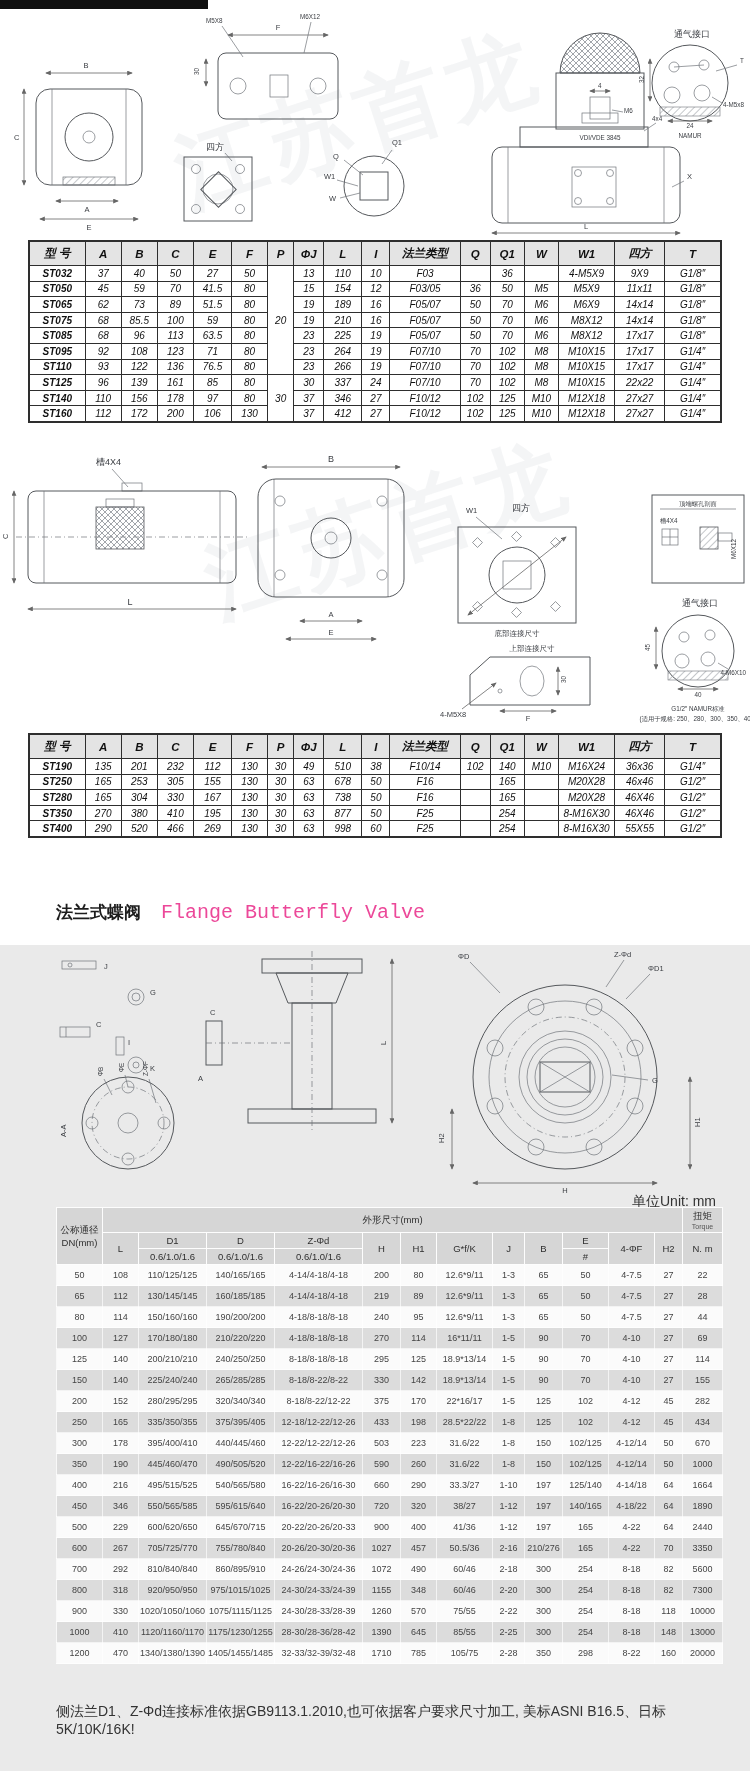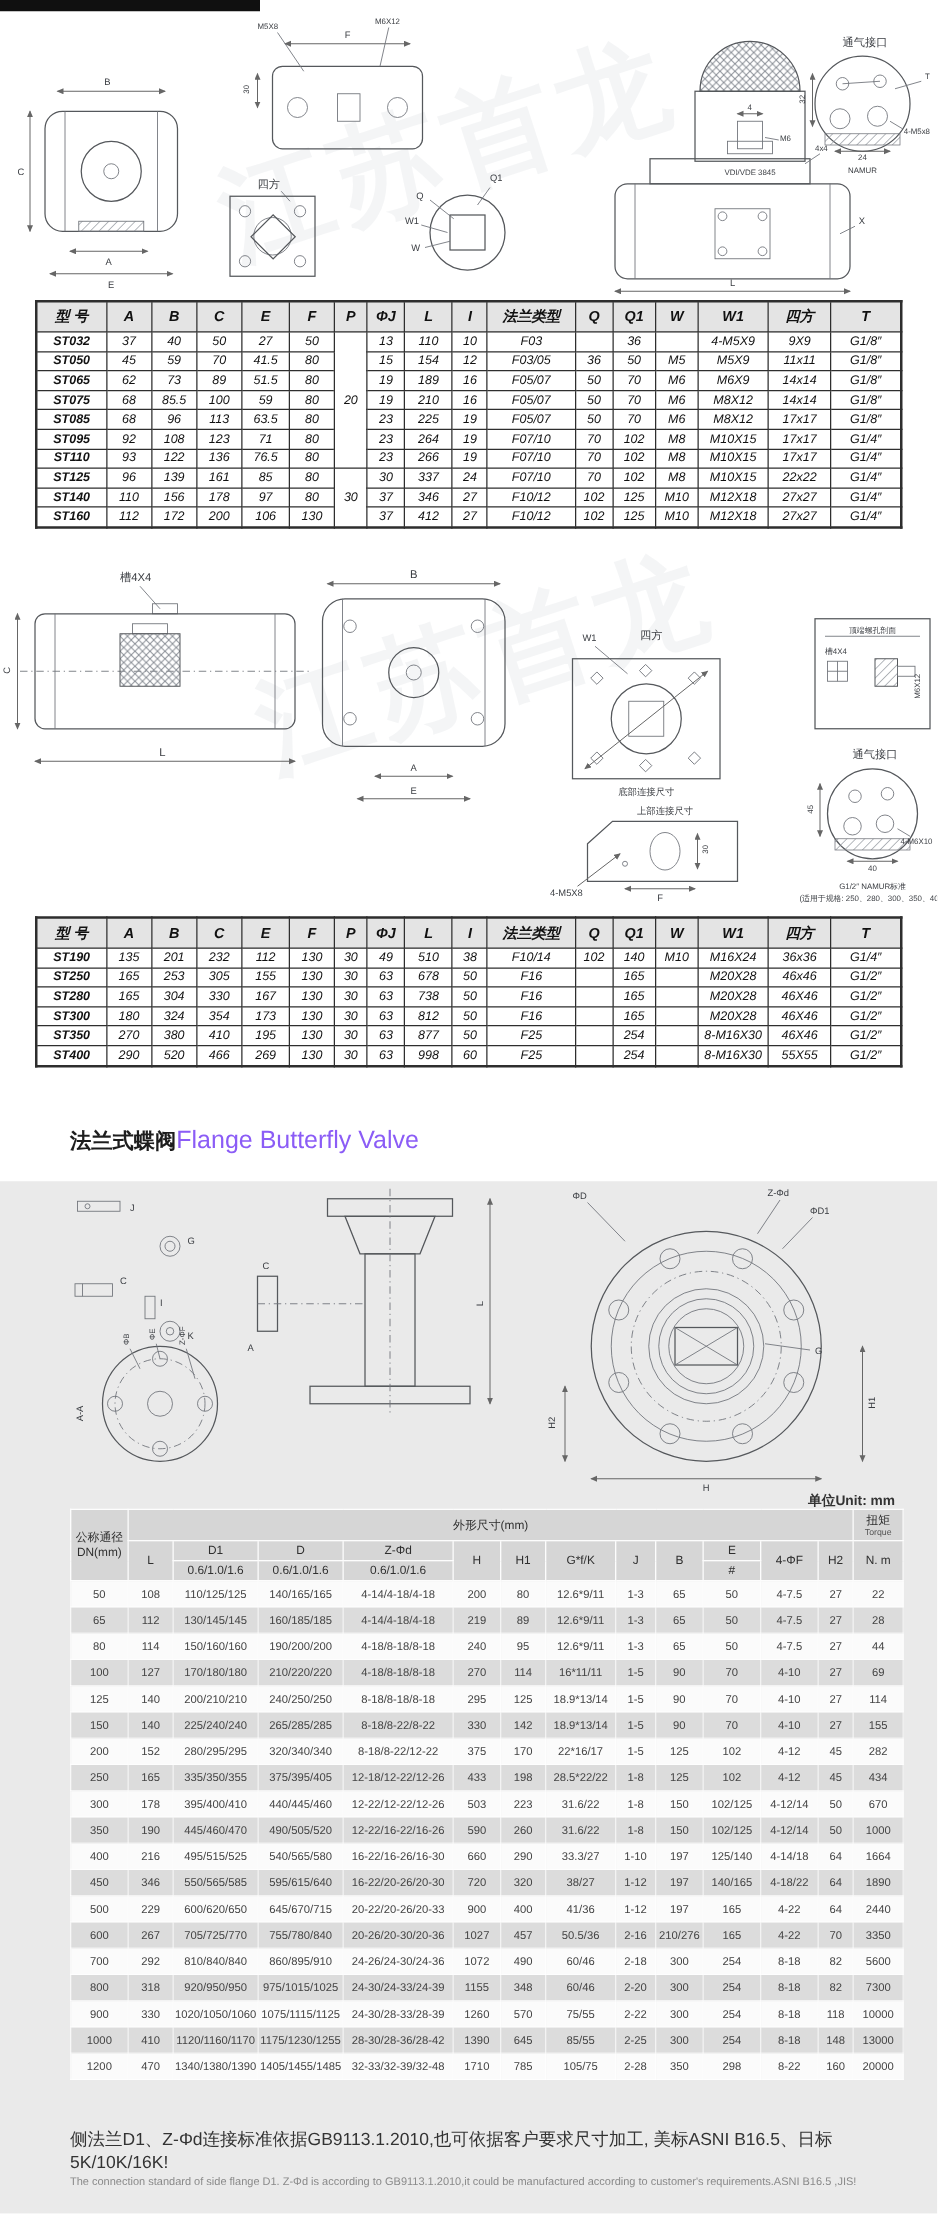--- a/index.html
+++ b/index.html
@@ -19,24 +19,24 @@
   .st-table{position:absolute;left:28px;border-collapse:collapse;table-layout:fixed;width:694px;font-style:italic;background:#fff;}
   .st-table th{border:1px solid #2e2e2e;background:#e4e4e4;font-size:11.5px;font-weight:bold;height:23px;padding:0;color:#111;}
   .st-table td{border:1px solid #2e2e2e;font-size:10px;height:14.6px;text-align:center;padding:0;color:#111;}
   .st-table td:first-child{font-weight:bold;margin-left:24px;}
   .st-table{border:2px solid #2e2e2e;}
   .st1{top:240px;}
   .st2{top:733px;}
   
   .title-row{position:absolute;top:901px;left:56px;white-space:nowrap;}
   .title-zh{font-size:17px;font-weight:bold;color:#1d1d1d;}
-  .title-en{font-size:20px;color:#8b5cf6;margin-left:0;}
+  .title-en{font-size:20px;color:#ec4899;margin-left:20px;font-family:Liberation Mono, monospace;}
   
   .gray{position:absolute;top:945px;left:0;width:750px;height:826px;background:#eaeaea;}
-  .unit-note{position:absolute;top:248px;right:34px;font-size:11px;color:#333;font-weight:bold;}
+  .unit-note{position:absolute;top:248px;right:34px;font-size:14px;color:#333;}
   .valve-table{position:absolute;top:262px;left:56px;border-collapse:collapse;table-layout:fixed;width:660px;font-size:9px;color:#444;}
   .valve-table th{background:#d6d6d6;border:1px solid #fdfdfd;font-weight:normal;color:#2f2f2f;font-size:9.5px;padding:2px 0;}
   .valve-table td{border:1px solid rgba(255,255,255,.65);text-align:center;height:20px;padding:0;}
   .valve-table tbody tr:nth-child(odd){background:#fbfbfb;}
   .valve-table tbody tr:nth-child(even){background:#dcdcdc;}
   .valve-table .sub{font-size:7px;color:#555;}
   .fn{position:absolute;top:758px;left:56px;width:660px;}
   .fn-zh{font-size:14px;color:#333;font-weight:normal;}
   .fn-en{font-size:8.8px;color:#8a8a8a;margin-top:3px;}
 </style>
@@ -593,39 +593,20 @@
           <td>50</td>
           <td>F16</td>
           <td></td>
           <td>165</td>
           <td></td>
           <td>M20X28</td>
           <td>46X46</td>
           <td>G1/2″</td>
         </tr>
         <tr>
-          <td>ST300</td>
-          <td>180</td>
-          <td>324</td>
-          <td>354</td>
-          <td>173</td>
-          <td>130</td>
-          <td>30</td>
-          <td>63</td>
-          <td>812</td>
-          <td>50</td>
-          <td>F16</td>
-          <td></td>
-          <td>165</td>
-          <td></td>
-          <td>M20X28</td>
-          <td>46X46</td>
-          <td>G1/2″</td>
-        </tr>
-        <tr>
           <td>ST350</td>
           <td>270</td>
           <td>380</td>
           <td>410</td>
           <td>195</td>
           <td>130</td>
           <td>30</td>
           <td>63</td>
           <td>877</td>
           <td>50</td>
@@ -1107,17 +1088,16 @@
             <td>298</td>
             <td>8-22</td>
             <td>160</td>
             <td>20000</td>
           </tr>
         </tbody>
     </table>
 
     <div class="fn">
       <div class="fn-zh">侧法兰D1、Z-Φd连接标准依据GB9113.1.2010,也可依据客户要求尺寸加工, 美标ASNI B16.5、日标5K/10K/16K!</div>
-      <div class="fn-en">The connection standard of side flange D1. Z-Φd is according to GB9113.1.2010,it could be manufactured according to customer's requirements.ASNI B16.5 ,JIS!</div>
     </div>
   </div>
 
 </div>
 
 </body></html>

